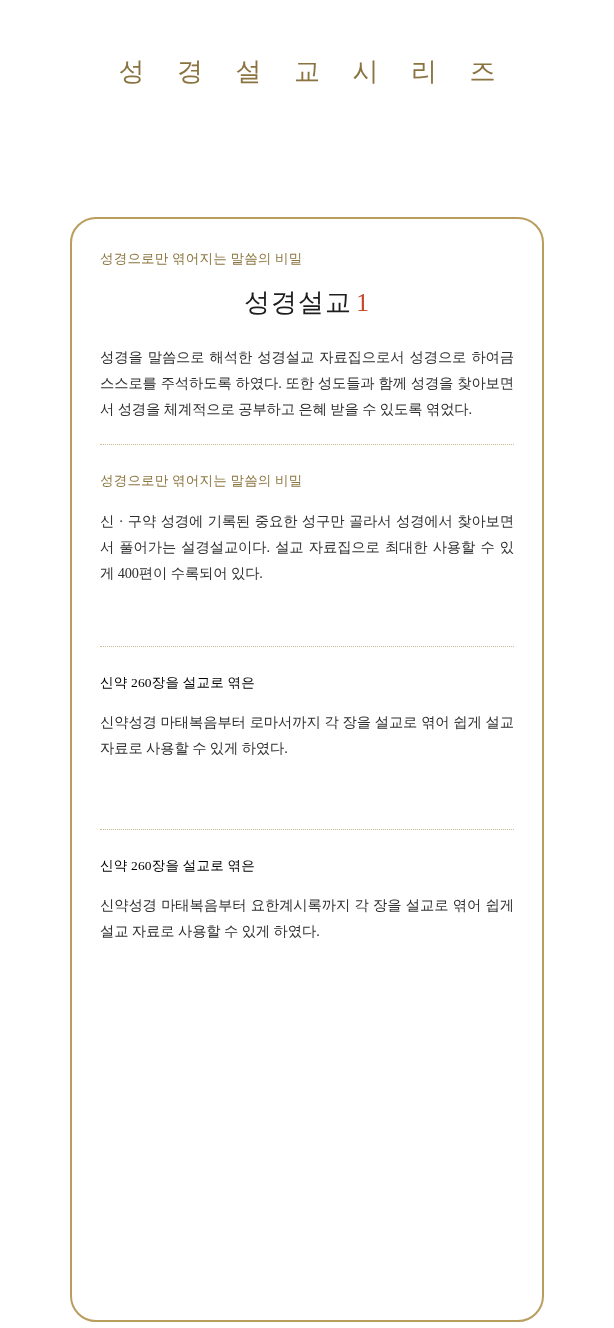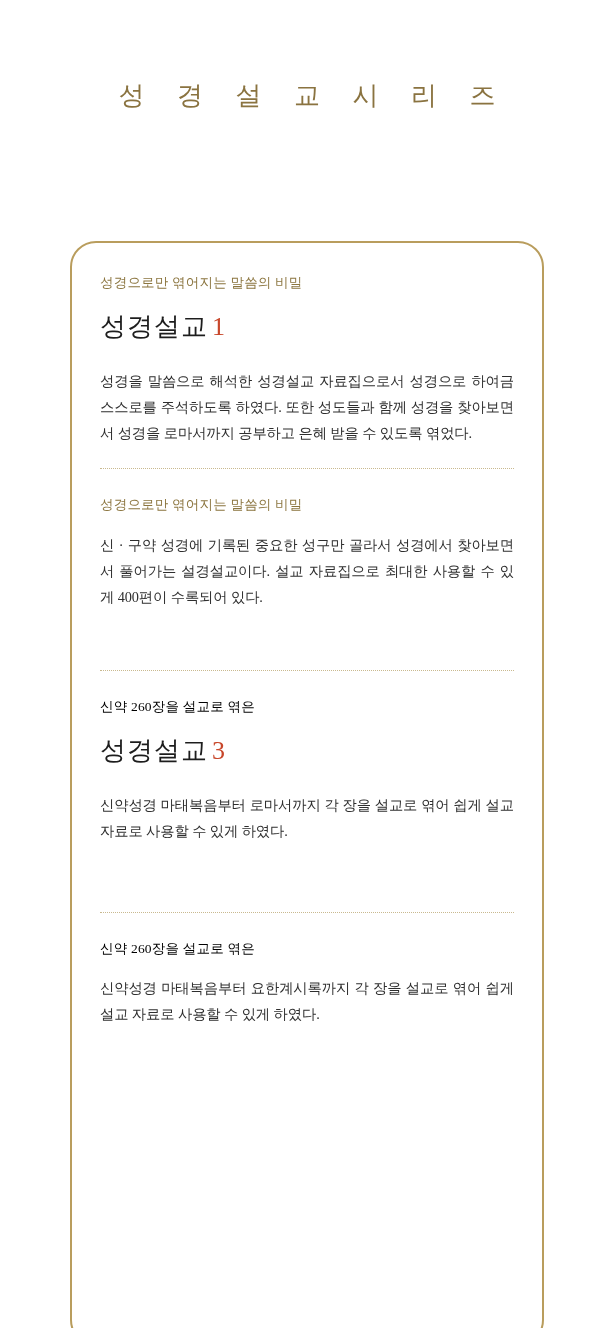--- a/index.html
+++ b/index.html
@@ -19,21 +19,21 @@
   .page {
     width: 614px;
     height: 1328px;
     box-sizing: border-box;
     position: relative;
   }
 
   
   .header-title {
     text-align: center;
-    margin-top: 78px;
+    margin-top: 54px;
     font-size: 26px;
     letter-spacing: 13px;
     text-indent: 13px;
     color: #8a7340;
     font-family: "Liberation Serif", "DejaVu Serif", serif;
     font-weight: 400;
   }
 
   
   .card {
@@ -59,20 +59,21 @@
   .entry-sub {
     font-size: 13.5px;
     line-height: 1.5;
     margin-bottom: 16px;
     letter-spacing: 0.2px;
   }
   .sub-gold { color: #8c7640; }
   .sub-blue { color: #000000; }
 
   .entry-title {
+    text-align: center;
     font-size: 26px;
     letter-spacing: 1px;
     margin: 0 0 24px 0;
     color: #1d1d1d;
     font-weight: 400;
   }
   .entry-title .num {
     font-size: 26px;
     margin-left: 4px;
   }
@@ -106,40 +107,37 @@
   <div class="header-title">성 경 설 교 시 리 즈</div>
 
   <div class="card">
     <div class="card-inner">
 
       <div class="entry">
         <div class="entry-sub sub-gold">성경으로만 엮어지는 말씀의 비밀</div>
         <div class="entry-title">
           <span>성경설교</span><span class="num num-red">1</span>
         </div>
-        <div class="entry-body">성경을 말씀으로 해석한 성경설교 자료집으로서 성경으로 하여금 스스로를 주석하도록 하였다. 또한 성도들과 함께 성경을 찾아보면서 성경을 로마서까지 공부하고 은혜 받을 수 있도록 엮었다.</div>
+        <div class="entry-body">성경을 말씀으로 해석한 성경설교 자료집으로서 성경으로 하여금 스스로를 주석하도록 하였다. 또한 성도들과 함께 성경을 찾아보면서 성경을 체계적으로 공부하고 은혜 받을 수 있도록 엮었다.</div>
         <hr class="divider">
       </div>
 
       <div class="spacer-1"></div>
 
       <div class="entry">
         <div class="entry-sub sub-gold">성경으로만 엮어지는 말씀의 비밀</div>
         <div class="entry-body">신 · 구약 성경에 기록된 중요한 성구만 골라서 성경에서 찾아보면서 풀어가는 설경설교이다. 설교 자료집으로 최대한 사용할 수 있게 400편이 수록되어 있다.</div>
         <div class="spacer-2"></div>
         <hr class="divider">
       </div>
 
       <div class="spacer-1"></div>
 
       <div class="entry">
         <div class="entry-sub sub-blue">신약 260장을 설교로 엮은</div>
-        <div class="entry-title">
-          <span>성경설교</span><span class="num num-red">3</span>
-        </div>
         <div class="entry-body">신약성경 마태복음부터 로마서까지 각 장을 설교로 엮어 쉽게 설교 자료로 사용할 수 있게 하였다.</div>
         <div class="spacer-3"></div>
         <hr class="divider">
       </div>
 
       <div class="spacer-1"></div>
 
       <div class="entry">
         <div class="entry-sub sub-blue">신약 260장을 설교로 엮은</div>
         <div class="entry-body">신약성경 마태복음부터 요한계시록까지 각 장을 설교로 엮어 쉽게 설교 자료로 사용할 수 있게 하였다.</div>

